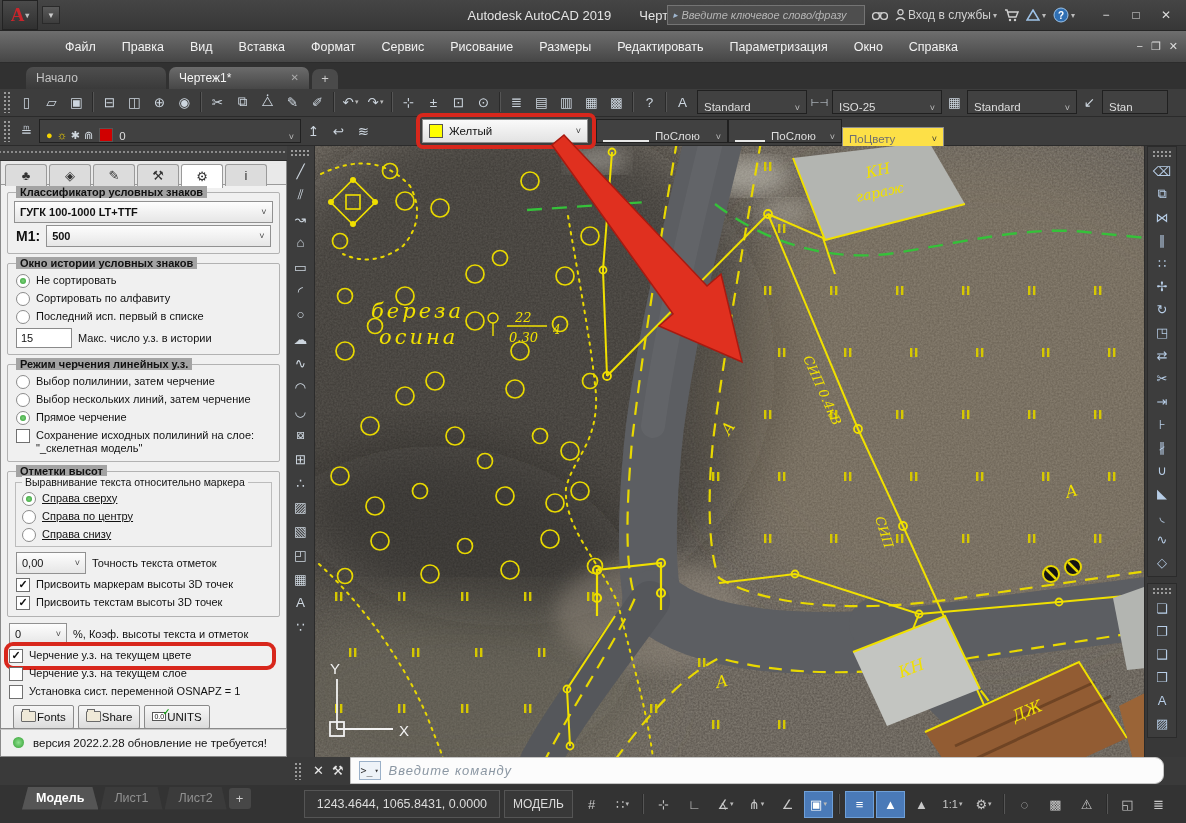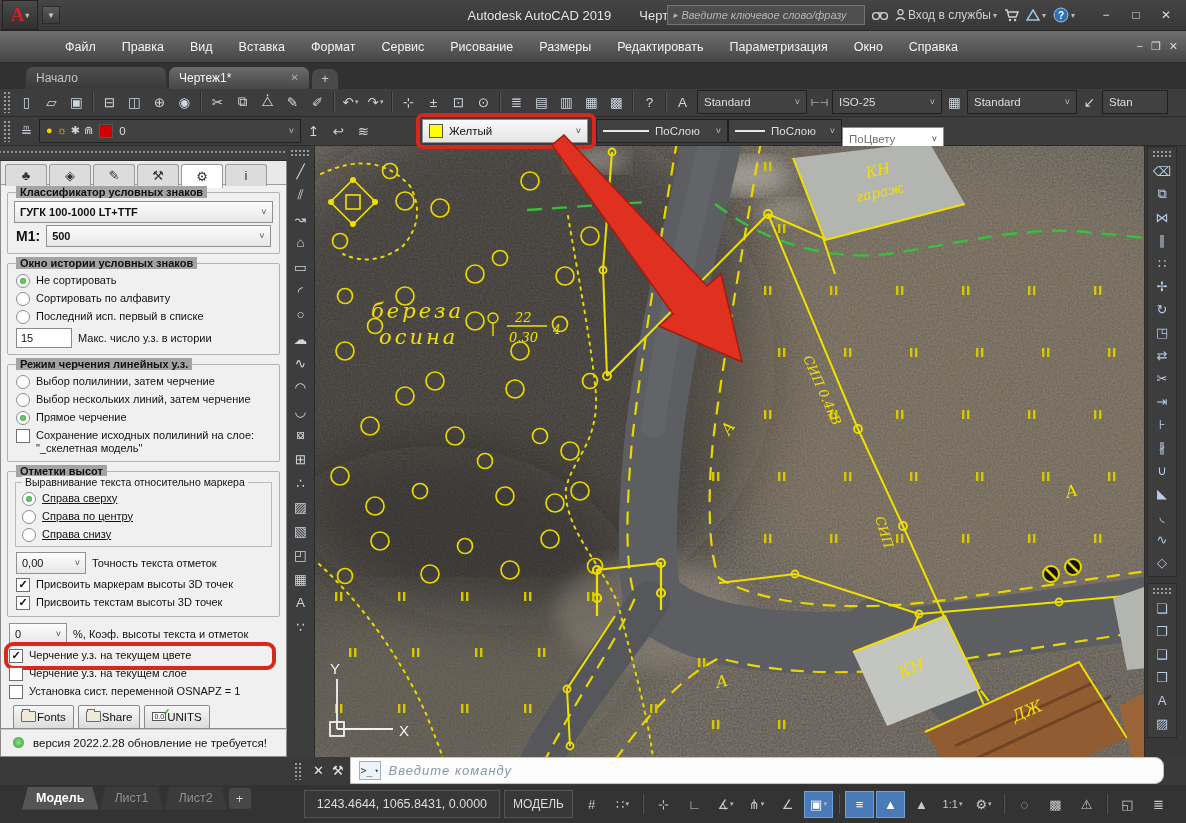--- a/index.html
+++ b/index.html
@@ -40,26 +40,26 @@
   
   .toolbar{height:28px;background:#3d3d3d;display:flex;align-items:center;border-bottom:1px solid #2b2b2b;}
   .grip{width:8px;height:22px;margin:0 3px;background:radial-gradient(circle,#9a9a9a 0.9px,transparent 1.1px);
     background-size:4px 4px;}
   .tbtn{min-width:23px;height:24px;display:flex;align-items:center;justify-content:center;
     color:#cdd6df;font-size:13.5px;position:relative;padding:0 1px;}
   .tbtn .dd{font-size:7px;color:#b9b9b9;margin-left:1px;}
   .tbtn.act{background:#4a7ab8;border:1px solid #6fa0d8;color:#fff;}
   .tsep{width:1px;height:20px;background:#2a2a2a;border-right:1px solid #555;margin:0 3px;}
   .dcombo{height:22px;background:#414141;border:1px solid #202020;color:#dedede;font-size:11.5px;
-    display:flex;align-items:center;padding:0 6px;gap:6px;}
+    display:flex;align-items:flex-end;padding:0 6px;gap:6px;}
   .dcombo .chev{margin-left:auto;font-size:9px;color:#c2c2c2;}
   .lcombo{height:22px;background:linear-gradient(#fafafa,#e3e3e3);border:1px solid #8d8d8d;color:#111;
     font-size:11.5px;display:flex;align-items:center;padding:0 6px;gap:6px;}
   .lcombo .chev{margin-left:auto;font-size:9px;color:#333;}
-  .lcombo.disabled{background:#ffffff;color:#6f6f6f;margin-top:16px;}
+  .lcombo.disabled{background:#fde047;color:#6f6f6f;margin-top:16px;}
   .swatch{width:12px;height:12px;border:1px solid #555;}
   .lwline{width:46px;height:2px;background:#e8e8e8;}
   #color-combo{position:relative;}
   #hl-color{position:absolute;left:-7px;top:-7px;right:-9px;bottom:-7px;border:4px solid #d8271c;
     border-radius:7px;pointer-events:none;z-index:40;}
   
   #main{height:611px;display:flex;position:relative;}
   #panel-col{width:287px;display:flex;flex-direction:column;background:#3a3a3a;}
   #panel-grip{height:14px;background:#414141;border-bottom:1px solid #2e2e2e;
     background-image:radial-gradient(circle,#8a8a8a 0.8px,transparent 1px);background-size:4px 4px;

